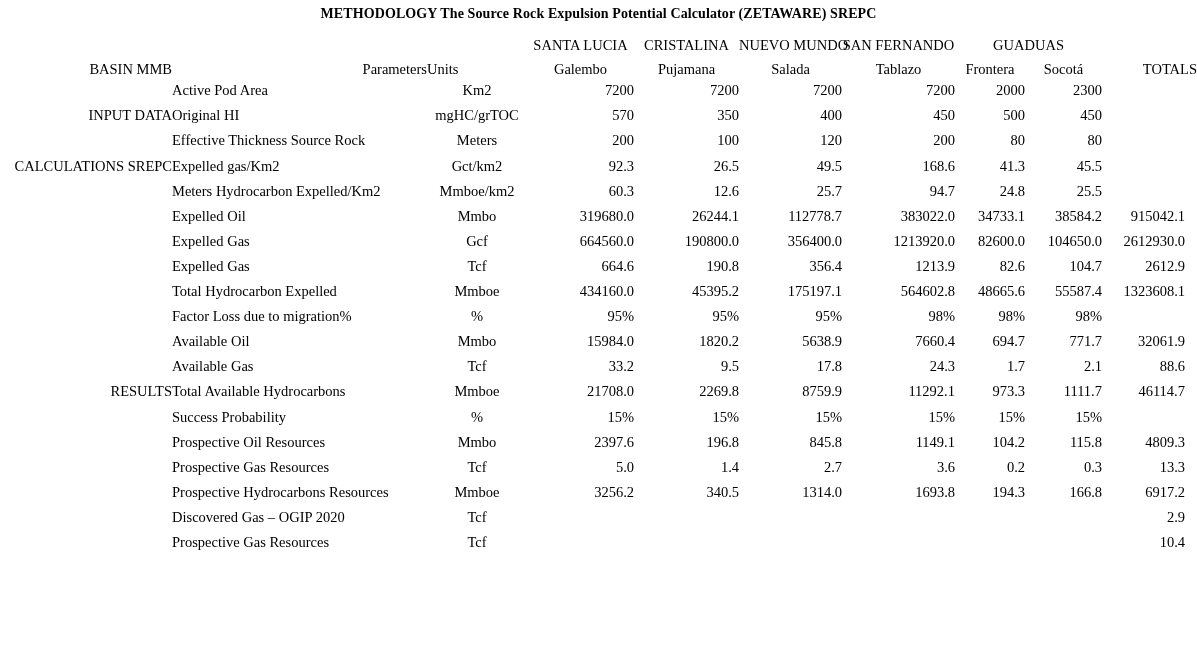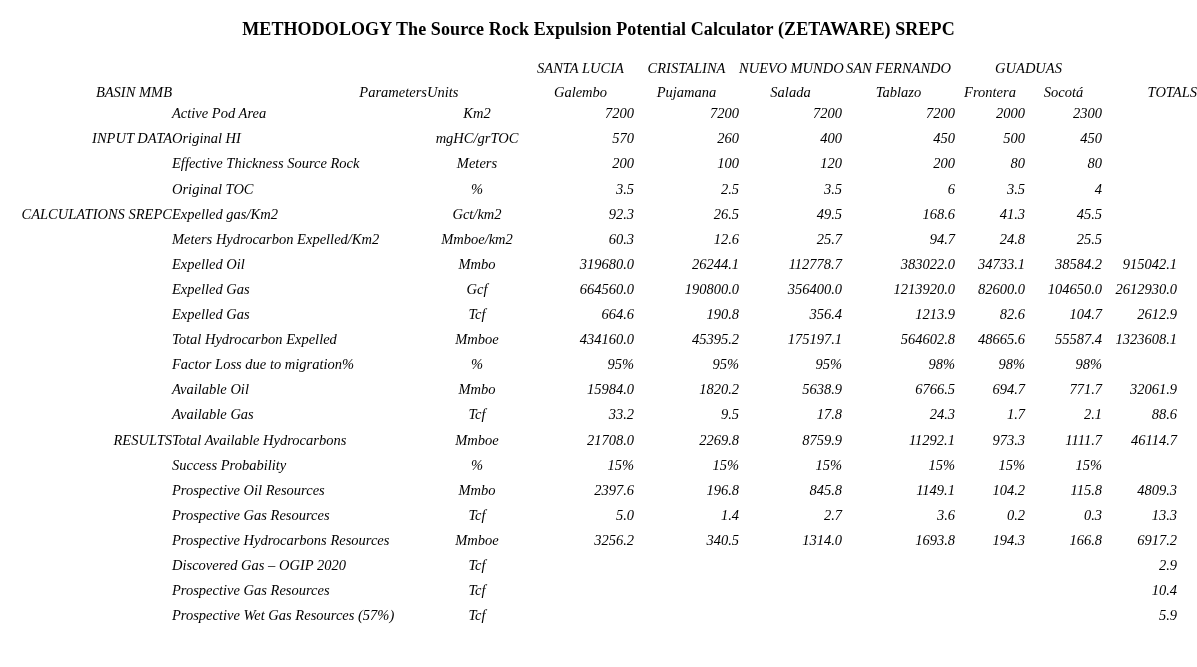--- a/index.html
+++ b/index.html
@@ -15,31 +15,30 @@
     overflow: hidden;
   }
   .page {
     position: relative;
     width: 1197px;
     height: 667px;
   }
   .title {
     text-align: center;
     font-weight: bold;
-    font-size: 18px;
+    font-size: 14px;
     line-height: 1;
-    padding-top: 20px;
+    padding-top: 7px;
     letter-spacing: 0.1px;
   }
   table.sheet {
     border-collapse: collapse;
     width: 1197px;
     table-layout: fixed;
-    margin-top: 15px;
-    font-style: italic;
+    margin-top: 9px;
   }
   table.sheet td, table.sheet th {
     padding: 0;
     border: 0;
     vertical-align: bottom;
     font-weight: normal;
     font-size: 14.5px;
     line-height: 1;
     white-space: nowrap;
   }
@@ -103,21 +102,21 @@
   }
   td.units {
     text-align: center;
     font-size: 14.5px;
   }
   td.num {
     text-align: right;
     padding-right: 10px;
     font-size: 14.5px;
   }
-  td.num.totals { padding-right: 20px; }
+  td.num.totals { padding-right: 12px; }
 </style>
 </head>
 <body>
 
 <div class="page">
 
   <div class="title">METHODOLOGY The Source Rock Expulsion Potential Calculator (ZETAWARE) SREPC</div>
 
   <table class="sheet">
     <colgroup>
@@ -168,49 +167,37 @@
           <td class="num">7200</td>
           <td class="num">2000</td>
           <td class="num">2300</td>
           <td class="num totals"></td>
         </tr>
         <tr class="datarow">
           <td class="section">INPUT DATA</td>
           <td class="param">Original HI</td>
           <td class="units">mgHC/grTOC</td>
           <td class="num">570</td>
-          <td class="num">260</td>
+          <td class="num">350</td>
           <td class="num">400</td>
           <td class="num">450</td>
           <td class="num">500</td>
           <td class="num">450</td>
           <td class="num totals"></td>
         </tr>
         <tr class="datarow">
           <td class="section"></td>
           <td class="param">Effective Thickness Source Rock</td>
           <td class="units">Meters</td>
           <td class="num">200</td>
           <td class="num">100</td>
           <td class="num">120</td>
           <td class="num">200</td>
           <td class="num">80</td>
           <td class="num">80</td>
-          <td class="num totals"></td>
-        </tr>
-        <tr class="datarow">
-          <td class="section"></td>
-          <td class="param">Original TOC</td>
-          <td class="units">%</td>
-          <td class="num">3.5</td>
-          <td class="num">2.5</td>
-          <td class="num">3.5</td>
-          <td class="num">6</td>
-          <td class="num">3.5</td>
-          <td class="num">4</td>
           <td class="num totals"></td>
         </tr>
         <tr class="datarow">
           <td class="section">CALCULATIONS SREPC</td>
           <td class="param">Expelled gas/Km2</td>
           <td class="units">Gct/km2</td>
           <td class="num">92.3</td>
           <td class="num">26.5</td>
           <td class="num">49.5</td>
           <td class="num">168.6</td>
@@ -290,21 +277,21 @@
           <td class="num">98%</td>
           <td class="num totals"></td>
         </tr>
         <tr class="datarow">
           <td class="section"></td>
           <td class="param">Available Oil</td>
           <td class="units">Mmbo</td>
           <td class="num">15984.0</td>
           <td class="num">1820.2</td>
           <td class="num">5638.9</td>
-          <td class="num">6766.5</td>
+          <td class="num">7660.4</td>
           <td class="num">694.7</td>
           <td class="num">771.7</td>
           <td class="num totals">32061.9</td>
         </tr>
         <tr class="datarow">
           <td class="section"></td>
           <td class="param">Available Gas</td>
           <td class="units">Tcf</td>
           <td class="num">33.2</td>
           <td class="num">9.5</td>
@@ -391,28 +378,16 @@
           <td class="param">Prospective Gas Resources</td>
           <td class="units">Tcf</td>
           <td class="num"></td>
           <td class="num"></td>
           <td class="num"></td>
           <td class="num"></td>
           <td class="num"></td>
           <td class="num"></td>
           <td class="num totals">10.4</td>
         </tr>
-        <tr class="datarow">
-          <td class="section"></td>
-          <td class="param">Prospective Wet Gas Resources (57%)</td>
-          <td class="units">Tcf</td>
-          <td class="num"></td>
-          <td class="num"></td>
-          <td class="num"></td>
-          <td class="num"></td>
-          <td class="num"></td>
-          <td class="num"></td>
-          <td class="num totals">5.9</td>
-        </tr>
       </tbody>
   </table>
 
 </div>
 
 </body></html>

